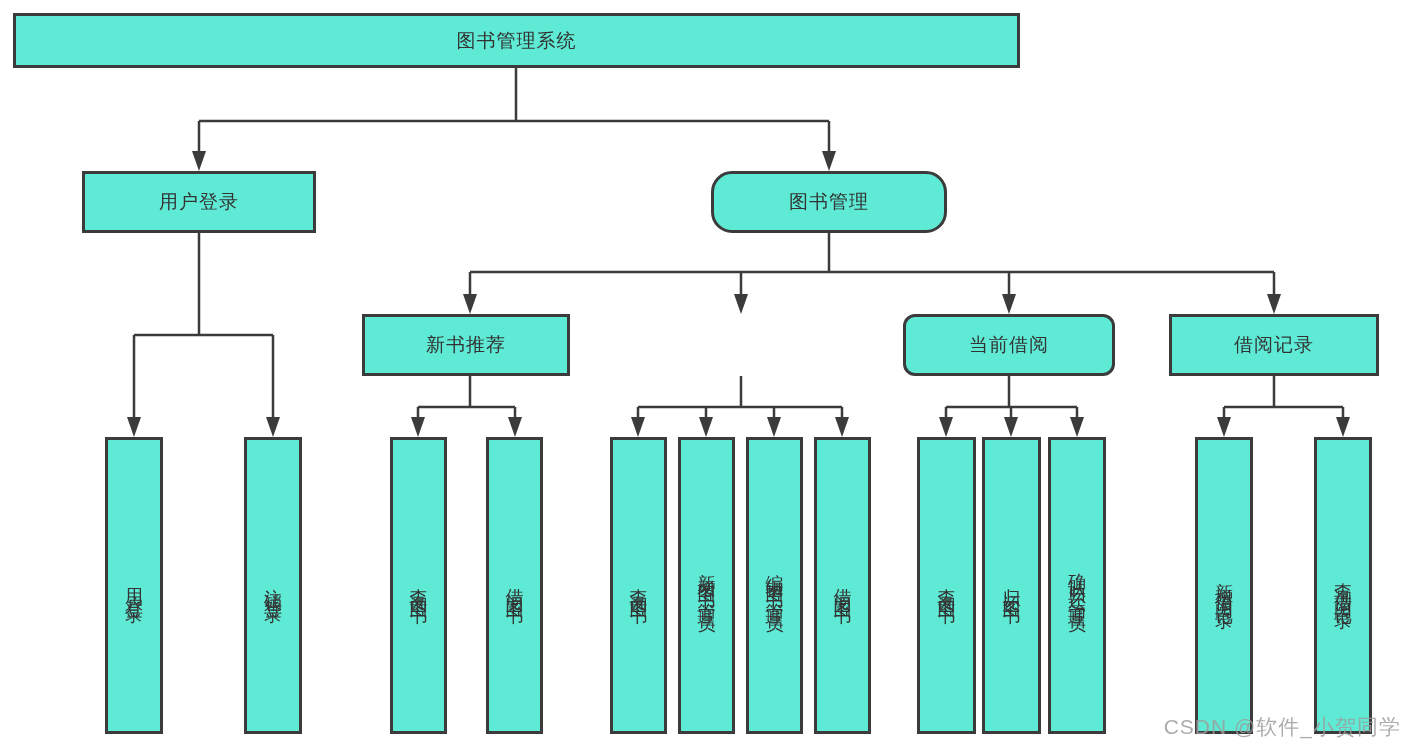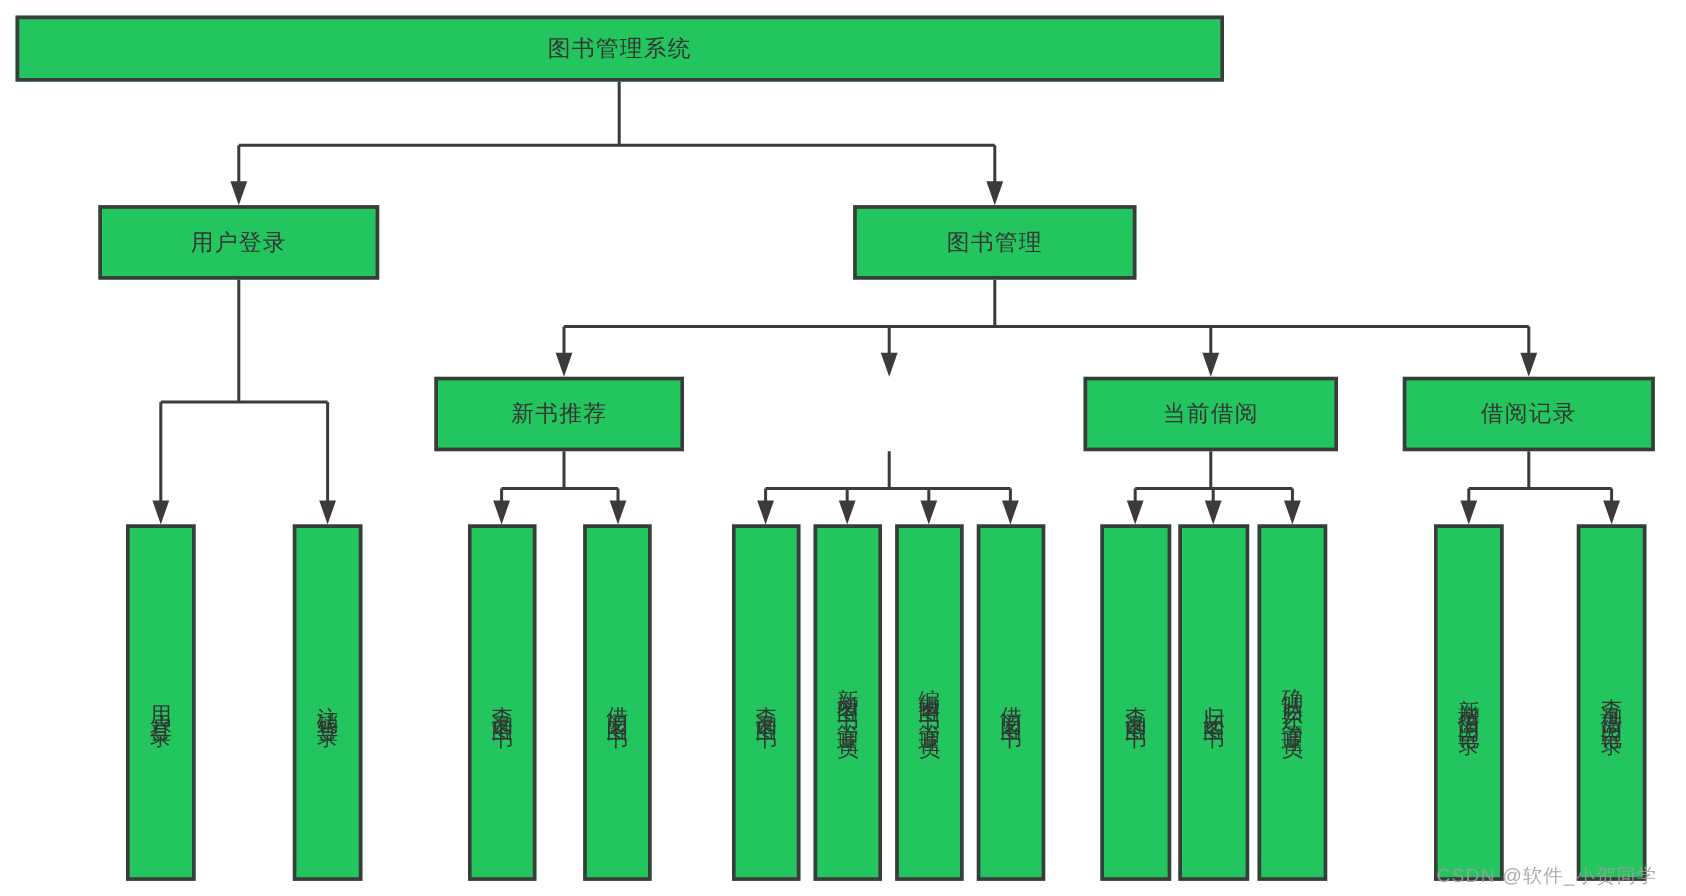--- a/index.html
+++ b/index.html
@@ -14,41 +14,41 @@
   #wires {
     position: absolute;
     left: 0; top: 0;
     width: 1405px; height: 747px;
     z-index: 1;
   }
   .node {
     position: absolute;
     box-sizing: border-box;
     border: 3px solid #3b3b3b;
-    background: #22c55e;
+    background: #5eead4;
     display: flex;
     align-items: center;
     justify-content: center;
     color: #333333;
     z-index: 2;
   }
   .node.h { font-size: 19px; letter-spacing: 1px; }
   .node.v span {
     writing-mode: vertical-rl;
     text-orientation: mixed;
     font-size: 18px;
     letter-spacing: 6px;
     line-height: 1;
     white-space: nowrap;
   }
   .watermark {
     position: absolute;
-    right: 24px;
+    right: 4px;
     bottom: 6px;
-    font-size: 16px;
+    font-size: 21px;
     color: rgba(158, 158, 158, 0.85);
     letter-spacing: 1px;
     z-index: 3;
     pointer-events: none;
   }
 </style>
 </head>
 <body>
 
 <div id="canvas">
@@ -93,28 +93,28 @@
     </g>
   </svg>
 
   <div class="node h" style="left:13px; top:13px; width:1007px; height:55px;">
     <span>图书管理系统</span>
   </div>
 
   <div class="node h" style="left:82px; top:171px; width:234px; height:62px;">
     <span>用户登录</span>
   </div>
-  <div class="node h" style="left:711px; top:171px; width:236px; height:62px;">
+  <div class="node h" style="left:711px; top:171px; width:236px; height:62px;border-radius:21px;">
     <span>图书管理</span>
   </div>
 
   <div class="node h" style="left:362px; top:314px; width:208px; height:62px;">
     <span>新书推荐</span>
   </div>
-  <div class="node h" style="left:903px; top:314px; width:212px; height:62px;">
+  <div class="node h" style="left:903px; top:314px; width:212px; height:62px;border-radius:12px;">
     <span>当前借阅</span>
   </div>
   <div class="node h" style="left:1169px; top:314px; width:210px; height:62px;font-family:Liberation Mono, monospace;">
     <span>借阅记录</span>
   </div>
 
   <div class="node v" style="left:105px; top:437px; width:58px; height:297px;">
     <span>用户登录</span>
   </div>
   <div class="node v" style="left:244px; top:437px; width:58px; height:297px;">

